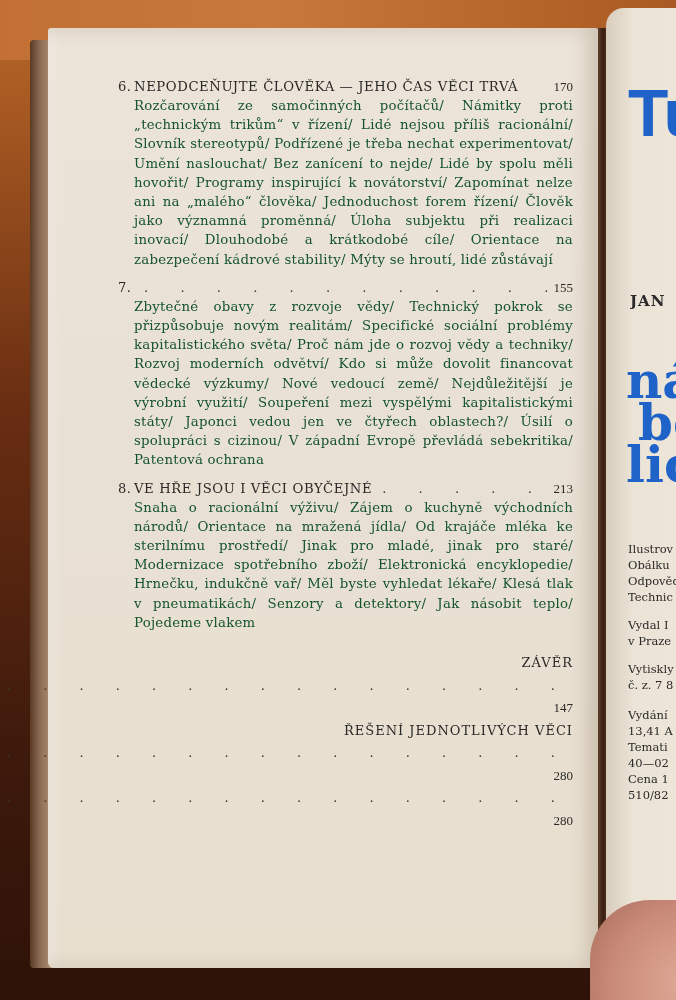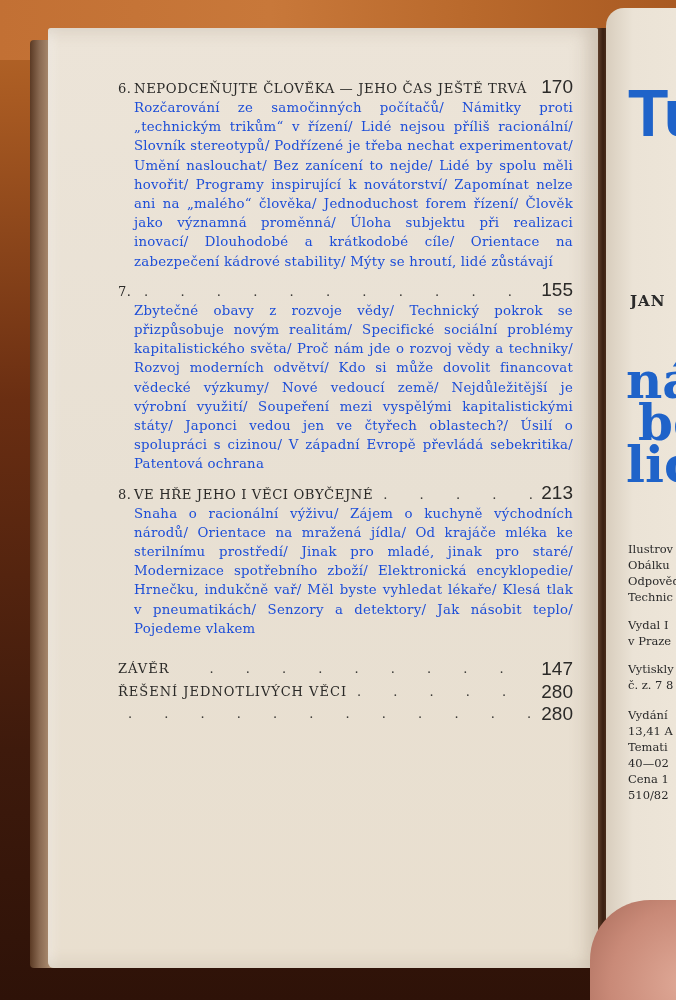--- a/index.html
+++ b/index.html
@@ -43,26 +43,26 @@
   .entry-head {
     display:flex; align-items:baseline; font-size:13.2px; letter-spacing:0.6px;
     line-height:18px;
   }
   .entry-num { width:16px; flex:0 0 auto; font-size:13px; }
   .entry-title { white-space:nowrap; }
   .leader {
     flex:1 1 auto; overflow:hidden; white-space:nowrap; letter-spacing:14px;
     margin:0 4px 0 10px; color:#3a3936;
   }
-  .page-no { flex:0 0 auto; font-family:Liberation Sans, sans-serif; font-size:19px; letter-spacing:0; }
+  .page-no { flex:0 0 auto; font-family:Liberation Serif, serif; font-size:13px; letter-spacing:0; }
   .entry-desc {
     margin-left:16px; font-size:13.3px; line-height:19.2px; text-align:justify;
-    letter-spacing:0.25px; color:#1d4ed8;
+    letter-spacing:0.25px; color:#14532d;
   }
-  .tail-entry { display:flex; align-items:flex-end; font-size:13px; letter-spacing:1px; line-height:22.5px; }
+  .tail-entry { display:flex; align-items:flex-end; font-size:13px; letter-spacing:1px; line-height:22.5px;flex-direction:column; }
   .tail-entry .entry-title { margin-left:0; }
 
   
   .rp { position:absolute; overflow:hidden; left:606px; width:70px; color:#2a2a2a; }
   .big-blue { color:#1f63c9; font-family:"DejaVu Serif", serif; font-weight:bold; }
   .rp-t { top:78px; height:70px; font-size:66px; line-height:70px; left:628px; font-family:"Liberation Sans", sans-serif; font-weight:900; }
   .rp-jan { top:292px; left:630px; font-size:15px; font-weight:bold; letter-spacing:1px; }
   .rp-na { top:360px; left:626px; font-size:50px; line-height:42px; }
   .rp-small { left:628px; font-size:11.5px; line-height:16px; white-space:nowrap; font-family:"DejaVu Serif", serif; }
 </style>
@@ -73,40 +73,40 @@
 <div class="page-edge"></div>
 <div class="gutter"></div>
 <div class="right-page"></div>
 <div class="left-page"></div>
 
 <div class="toc">
 
   <div class="entry">
     <div class="entry-head">
       <span class="entry-num">6.</span>
-      <span class="entry-title">NEPODCEŇUJTE ČLOVĚKA — JEHO ČAS JEŠTĚ TRVÁ</span>
+      <span class="entry-title">NEPODCEŇUJTE ČLOVĚKA — JEHO ČAS VĚCI TRVÁ</span>
       <span class="leader" style="letter-spacing:0;margin-left:6px;"></span>
       <span class="page-no">170</span>
     </div>
     <div class="entry-desc">Rozčarování ze samočinných počítačů/ Námitky proti „technickým trikům“ v řízení/ Lidé nejsou příliš racionální/ Slovník stereotypů/ Podřízené je třeba nechat experimentovat/ Umění naslouchat/ Bez zanícení to nejde/ Lidé by spolu měli hovořit/ Programy inspirující k novátorství/ Zapomínat nelze ani na „malého“ člověka/ Jednoduchost forem řízení/ Člověk jako významná proměnná/ Úloha subjektu při realizaci inovací/ Dlouhodobé a krátkodobé cíle/ Orientace na zabezpečení kádrové stability/ Mýty se hroutí, lidé zůstávají</div>
   </div>
 
   <div class="entry">
     <div class="entry-head">
       <span class="entry-num">7.</span>
       <span class="leader">. . . . . . . . . . . . . . . . . . . . . . . . .</span>
       <span class="page-no">155</span>
     </div>
     <div class="entry-desc">Zbytečné obavy z rozvoje vědy/ Technický pokrok se přizpůsobuje novým realitám/ Specifické sociální problémy kapitalistického světa/ Proč nám jde o rozvoj vědy a techniky/ Rozvoj moderních odvětví/ Kdo si může dovolit financovat vědecké výzkumy/ Nové vedoucí země/ Nejdůležitější je výrobní využití/ Soupeření mezi vyspělými kapitalistickými státy/ Japonci vedou jen ve čtyřech oblastech?/ Úsilí o spolupráci s cizinou/ V západní Evropě převládá sebekritika/ Patentová ochrana</div>
   </div>
 
   <div class="entry">
     <div class="entry-head">
       <span class="entry-num">8.</span>
-      <span class="entry-title">VE HŘE JEHO I VĚCI OBYČEJNÉ</span>
+      <span class="entry-title">VE HŘE JSOU I VĚCI OBYČEJNÉ</span>
       <span class="leader">. . . . . . . . . . . . . . . . . . . . . . . . .</span>
       <span class="page-no">213</span>
     </div>
     <div class="entry-desc">Snaha o racionální výživu/ Zájem o kuchyně východních národů/ Orientace na mražená jídla/ Od krajáče mléka ke sterilnímu prostředí/ Jinak pro mladé, jinak pro staré/ Modernizace spotřebního zboží/ Elektronická encyklopedie/ Hrnečku, indukčně vař/ Měl byste vyhledat lékaře/ Klesá tlak v pneumatikách/ Senzory a detektory/ Jak násobit teplo/ Pojedeme vlakem</div>
   </div>
 
   <div style="height:10px"></div>
 
   <div class="tail-entry">
     <span class="entry-title">ZÁVĚR</span>

